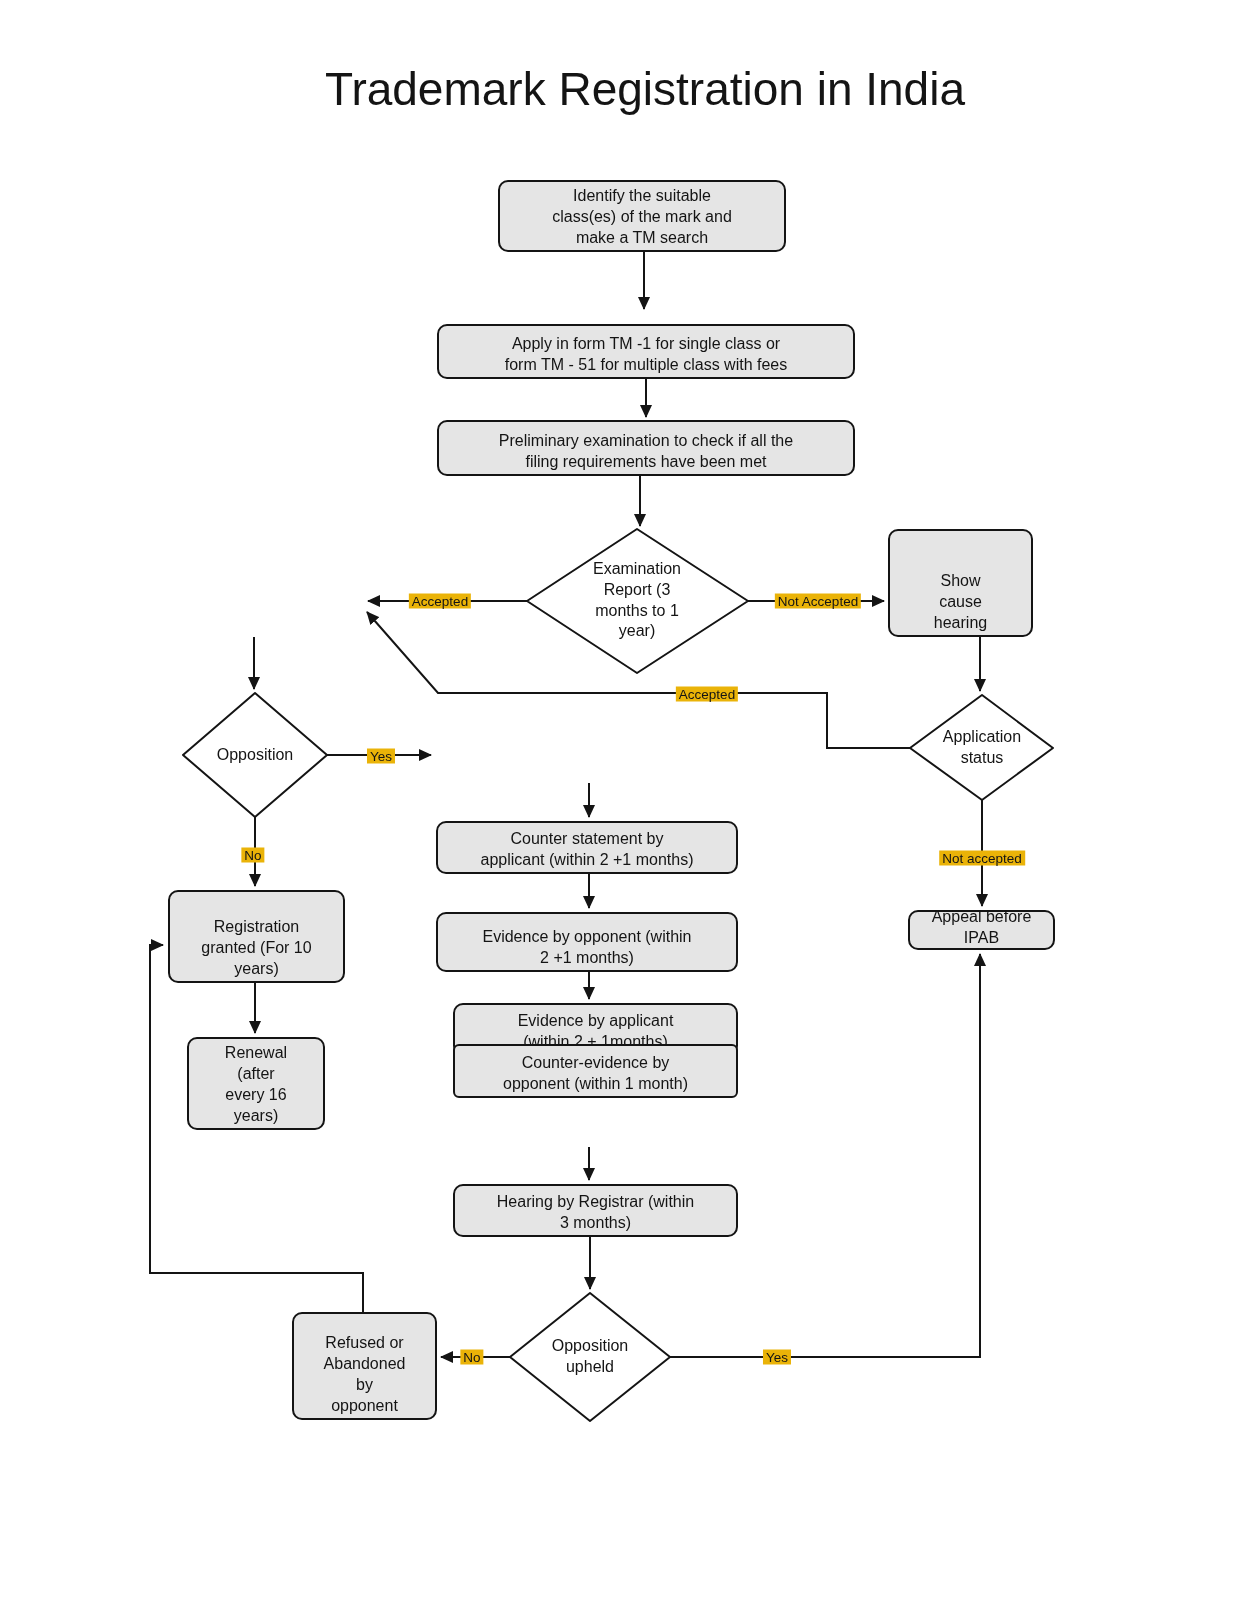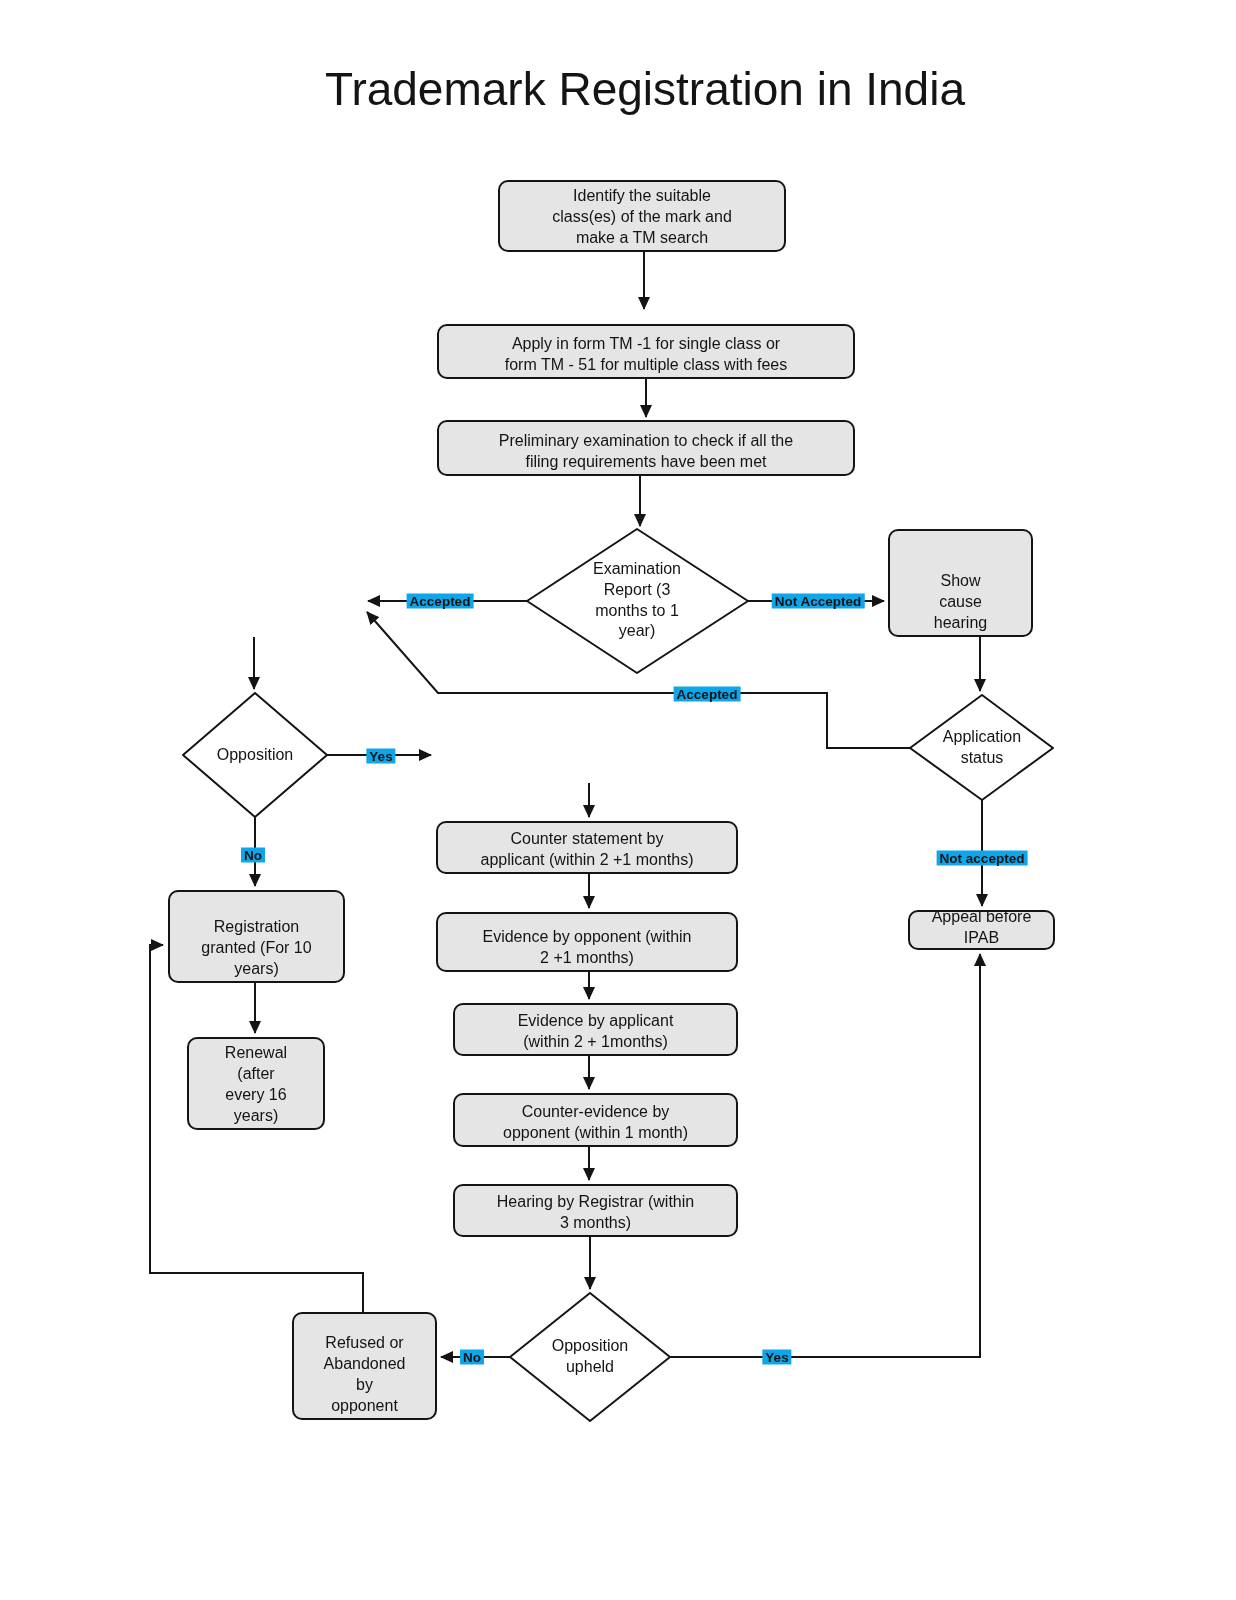--- a/index.html
+++ b/index.html
@@ -42,38 +42,37 @@
   .dlabel{
     position:absolute;
     transform:translate(-50%,-50%);
     text-align:center;
     font-size:16px;line-height:1.3;
     white-space:pre-line;
   }
   .elabel{
     position:absolute;
     transform:translate(-50%,-50%);
-    background:#0ea5e9;
+    background:#eab308;
     padding:0 3px;
     font-size:13.5px;
     white-space:nowrap;
-    font-weight:bold;
   }
   .small{font-size:16px;}
   
   .n-identify{left:498px;top:180px;width:288px;height:72px;}
   .n-apply{left:437px;top:312px;width:418px;height:55px;margin-top:12px;}
   .n-preliminary{left:437px;top:420px;width:418px;height:56px;}
   .n-publication{left:182px;top:529px;width:181px;height:108px;}
   .n-show{left:888px;top:529px;width:145px;height:108px;}
   .n-notice{left:436px;top:730px;width:302px;height:53px;}
   .n-counter{left:436px;top:821px;width:302px;height:53px;}
   .n-evop{left:436px;top:912px;width:302px;height:60px;}
   .n-evap{left:453px;top:1003px;width:285px;height:53px;}
-  .n-cev{left:453px;top:1093px;width:285px;height:54px;}
+  .n-cev{left:453px;top:1044px;width:285px;height:54px;border-radius:6px;}
   .n-hear{left:453px;top:1184px;width:285px;height:53px;}
   .n-refused{left:292px;top:1312px;width:145px;height:108px;}
   .n-reg{left:168px;top:890px;width:177px;height:93px;}
   .n-renewal{left:187px;top:1037px;width:138px;height:93px;}
   .n-appeal{left:908px;top:910px;width:147px;height:40px;padding:0 2px;}
   
   .d-exam{left:637px;top:601px;width:170px;}
   .d-status{left:982px;top:748px;width:120px;}
   .d-opp{left:255px;top:755px;width:130px;}
   .d-upheld{left:590px;top:1357px;width:130px;}

